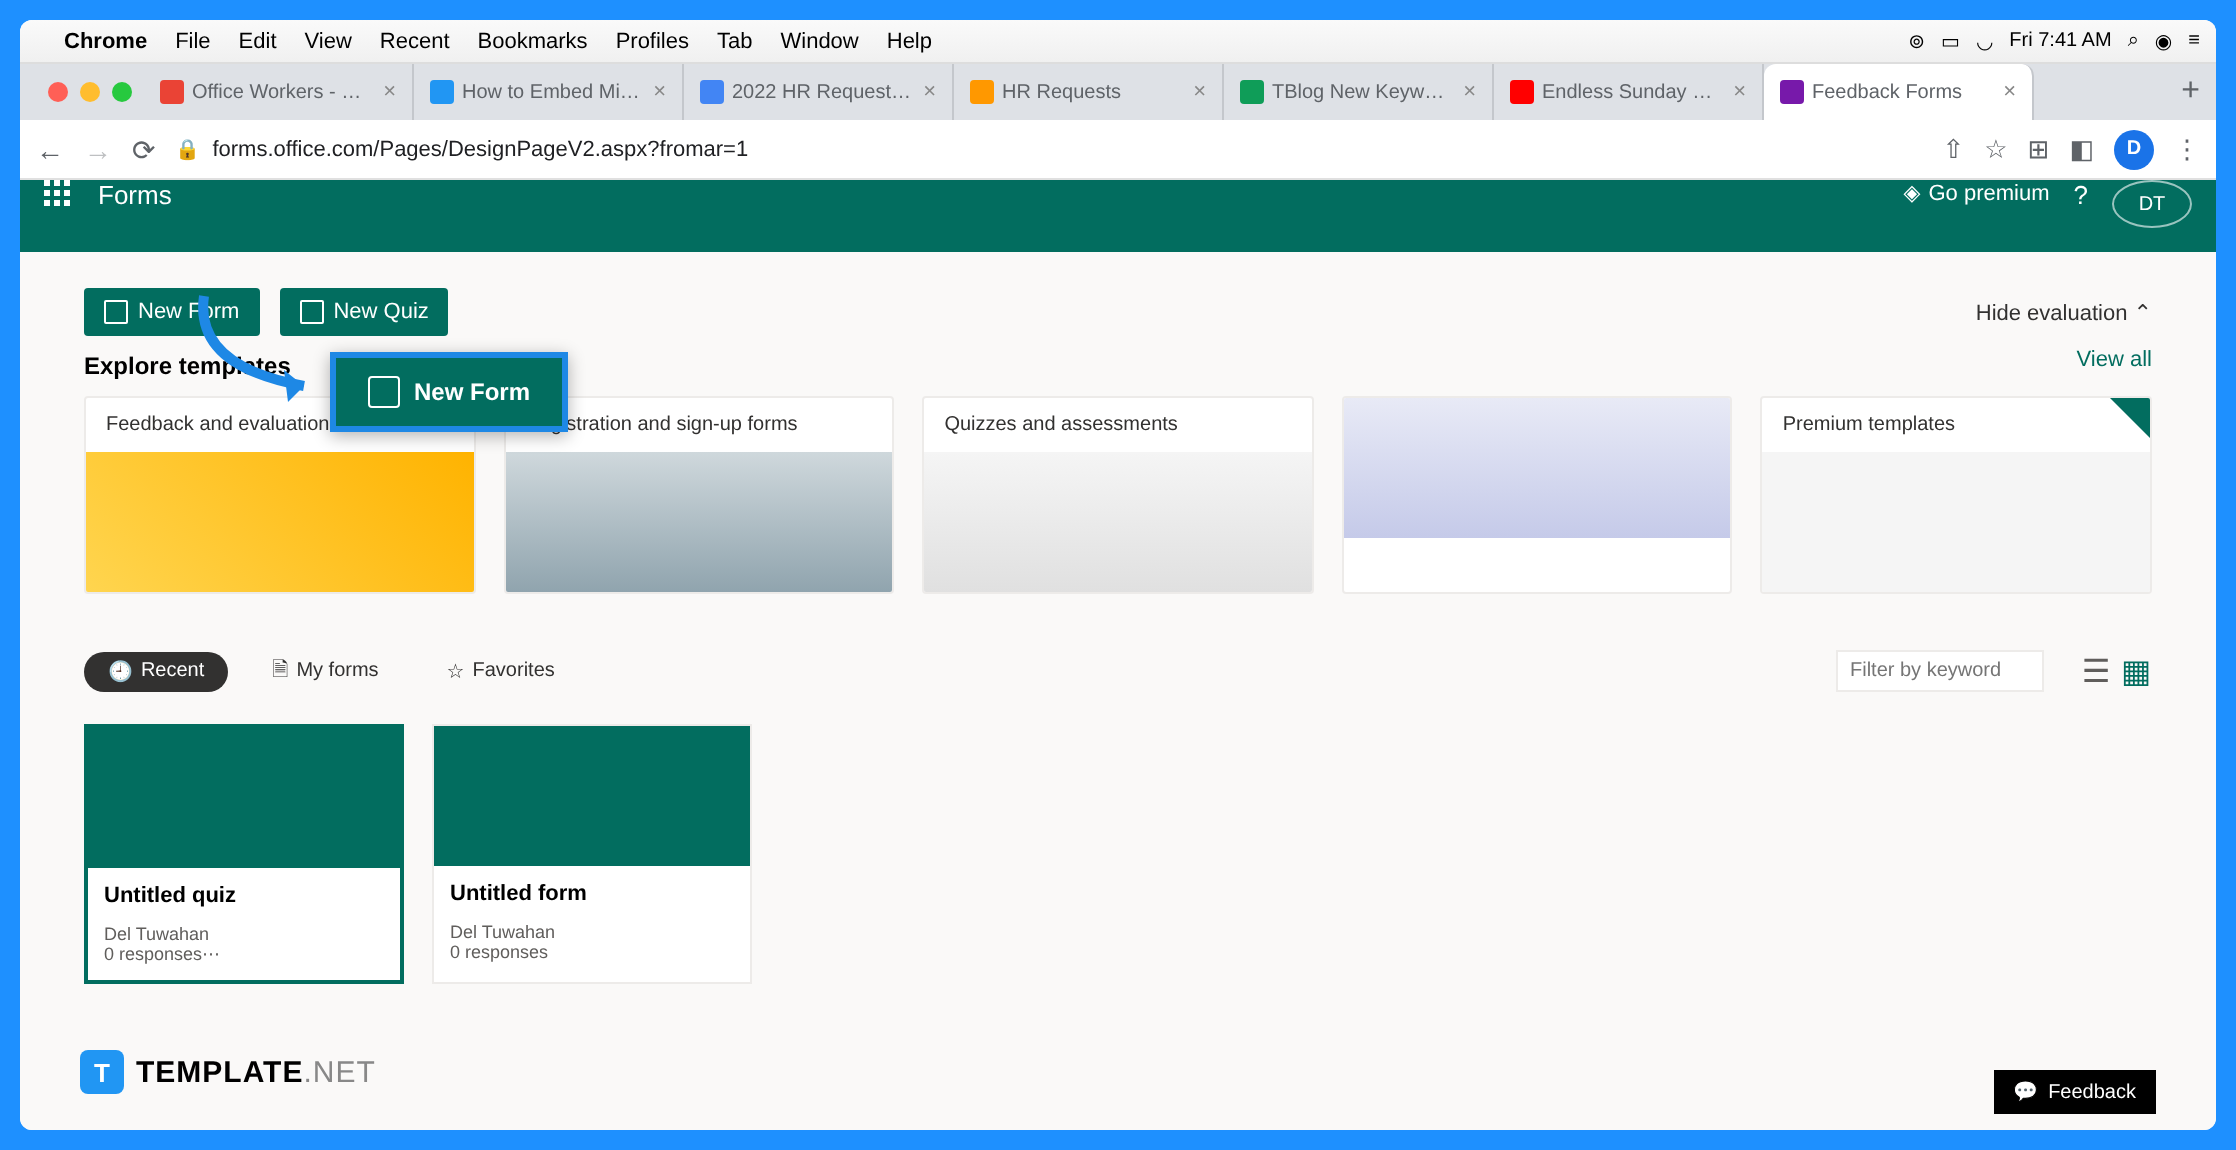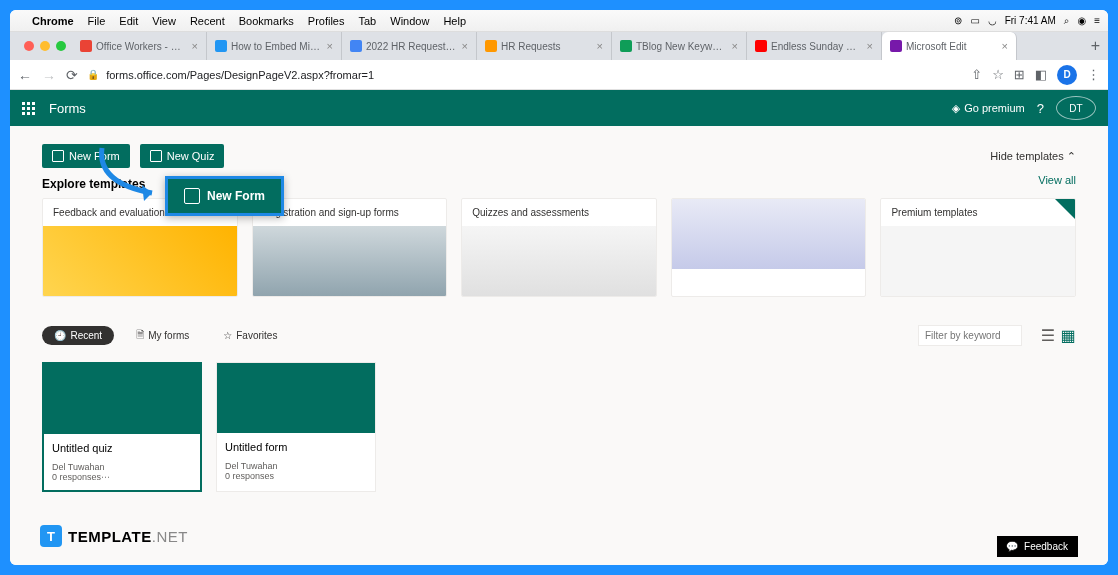--- a/index.html
+++ b/index.html
@@ -20,21 +20,21 @@
 .tab .fav{width:12px;height:12px;border-radius:2px;flex-shrink:0}
 .tab .tt{white-space:nowrap;overflow:hidden;text-overflow:ellipsis;flex:1}
 .tab .x{color:#888;font-size:11px;cursor:pointer}
 .newtab{padding:0 8px;cursor:pointer;color:#5f6368}
 .urlbar{height:30px;background:#fff;display:flex;align-items:center;padding:0 8px;gap:10px;border-bottom:1px solid #e0e0e0}
 .navbtn{color:#5f6368;font-size:14px;cursor:pointer}
 .addr{flex:1;display:flex;align-items:center;gap:6px;font-size:11px;color:#202124}
 .lock{font-size:10px;color:#5f6368}
 .urlright{display:flex;gap:10px;align-items:center;color:#5f6368;font-size:13px}
 .avatar{width:20px;height:20px;border-radius:50%;background:#1a73e8;color:#fff;display:flex;align-items:center;justify-content:center;font-size:10px;font-weight:600}
-.appbar{height:36px;background:#026d5f;display:flex;align-items:center;padding:0 12px;color:#fff}
+.appbar{height:36px;background:#026d5f;display:flex;align-items:flex-start;padding:0 12px;color:#fff}
 .waffle{display:grid;grid-template-columns:repeat(3,3px);gap:2px;cursor:pointer}
 .waffle span{width:3px;height:3px;background:#fff}
 .apptitle{margin-left:14px;font-size:13px;font-weight:400}
 .appbar .spacer{flex:1}
 .premium{display:flex;align-items:center;gap:4px;font-size:11px;cursor:pointer}
 .help{margin:0 12px;cursor:pointer;font-size:13px}
 .user{width:40px;height:24px;border-radius:50%;border:1px solid rgba(255,255,255,.6);display:flex;align-items:center;justify-content:center;font-size:10px;cursor:pointer}
 .content{flex:1;background:#faf9f8;overflow:auto;position:relative}
 .toprow{display:flex;align-items:center;padding:18px 32px 6px;gap:10px}
 .btn{background:#026d5f;color:#fff;border:none;padding:6px 10px;font-size:11px;border-radius:2px;display:flex;align-items:center;gap:5px;cursor:pointer}
@@ -58,21 +58,21 @@
 .pill.inactive{color:#323130}
 .searchbox{margin-left:auto;width:104px;padding:4px 6px;font-size:10px;border:1px solid #edebe9;background:#fff}
 .viewbtns{display:flex;gap:4px;margin-left:8px}
 .viewbtn{width:16px;height:16px;cursor:pointer;display:flex;align-items:center;justify-content:center;color:#605e5c}
 .viewbtn.active{color:#026d5f}
 .cards{display:flex;gap:14px;padding:6px 32px}
 .fcard{width:160px;background:#fff;border:1px solid #edebe9;cursor:pointer}
 .fcard.sel{border:2px solid #026d5f}
 .fcard .fimg{height:70px;background:#026d5f}
 .fcard .fbody{padding:8px}
-.fcard .ftitle{font-size:11px;font-weight:400;margin-bottom:8px}
+.fcard .ftitle{font-size:11px;font-weight:700;margin-bottom:8px}
 .fcard .fauthor{font-size:9px;color:#605e5c}
 .fcard .fresp{font-size:9px;color:#605e5c;display:flex;}
 .fcard .more{cursor:pointer}
 .watermark{position:absolute;bottom:18px;left:30px;display:flex;align-items:center;gap:6px}
 .watermark .logo{width:22px;height:22px;background:#2196f3;border-radius:4px;color:#fff;display:flex;align-items:center;justify-content:center;font-weight:700;font-size:13px}
 .watermark .wtext{font-size:15px;font-weight:700;letter-spacing:.5px}
 .watermark .wnet{color:#888;font-weight:400}
 .feedback{position:absolute;bottom:8px;right:30px;background:#000;color:#fff;padding:5px 10px;font-size:10px;display:flex;align-items:center;gap:5px;cursor:pointer}
 .callout{position:absolute;top:166px;left:155px;background:#026d5f;padding:9px 16px;border:3px solid #1e88e5;display:flex;align-items:center;gap:7px;color:#fff;font-size:12px;font-weight:600;box-shadow:0 2px 8px rgba(0,0,0,.3);z-index:10}
 .callout .ico{width:16px;height:16px;border:1.5px solid #fff;border-radius:2px;position:relative}
@@ -139,21 +139,21 @@
           <span class="tt">TBlog New Keywords Sheet</span>
           <span class="x">×</span>
         </div>
         <div class="tab">
           <span class="fav" style="background:#ff0000"></span>
           <span class="tt">Endless Sunday 😊 [Chill…</span>
           <span class="x">×</span>
         </div>
         <div class="tab active">
           <span class="fav" style="background:#7719aa"></span>
-          <span class="tt">Microsoft Edit</span>
+          <span class="tt">Feedback Forms</span>
           <span class="x">×</span>
         </div>
       </div>
     <span class="newtab">+</span>
   </div>
 
   <div class="urlbar">
     <span class="navbtn">←</span>
     <span class="navbtn" style="opacity:.4">→</span>
     <span class="navbtn">⟳</span>
@@ -197,21 +197,21 @@
     <div class="toprow">
       <button class="btn">
         <span class="ico"></span>
         <span>New Form</span>
       </button>
       <button class="btn">
         <span class="ico"></span>
         <span>New Quiz</span>
       </button>
       <span class="hidetpl">
-        <span>Hide templates</span>
+        <span>Hide evaluation</span>
         <span> ⌃</span>
       </span>
     </div>
 
     <div>
       <span class="section-title">Explore templates</span>
       <span class="viewall">View all</span>
     </div>
 
     <div class="templates" id="templates">

